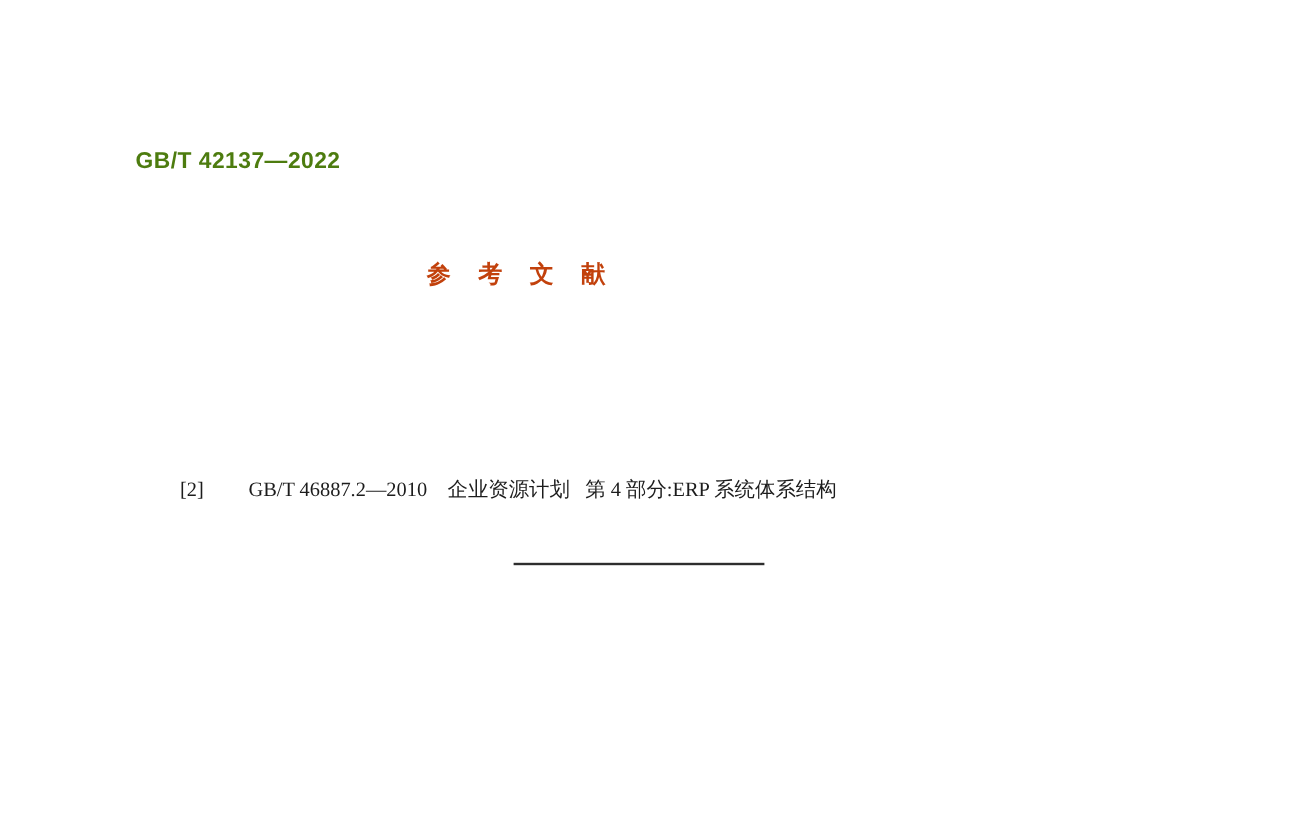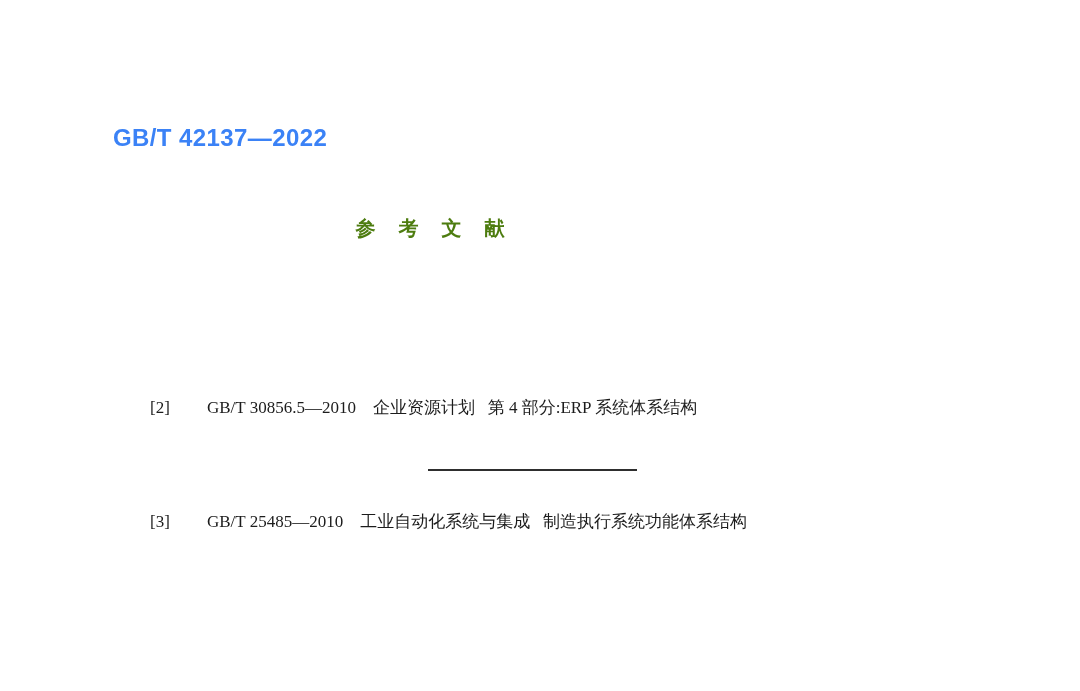--- a/index.html
+++ b/index.html
@@ -12,35 +12,35 @@
     color: #1c1c1c;
     font-family: "Liberation Serif", "DejaVu Serif", serif;
     overflow: hidden;
   }
   .std-number {
     position: absolute;
     left: 113px;
     top: 124px;
     font-family: "Liberation Sans", "DejaVu Sans", sans-serif;
     font-weight: 700;
-    font-size: 24px;
+    font-size: 19px;
     letter-spacing: 0.4px;
-    color: #3b82f6;
+    color: #4d7c0f;
   }
   .doc-title {
     position: absolute;
     left: 0;
     top: 215px;
     width: 860px;
     text-align: center;
     font-family: "DejaVu Sans", "Liberation Sans", sans-serif;
     font-weight: 700;
     font-size: 20px;
     word-spacing: 16px;
-    color: #4d7c0f;
+    color: #c2410c;
   }
   .ref-list {
     position: absolute;
     left: 150px;
     top: 251px;
     list-style: none;
     font-size: 17px;
     line-height: 28.5px;
     white-space: pre;
     color: #1c1c1c;
@@ -63,23 +63,22 @@
 <div class="page" style="background: rgb(255, 255, 255); color: rgb(28, 28, 28);">
 
   <div class="std-number">GB/T 42137—2022</div>
 
   <div class="doc-title">参 考 文 献</div>
 
   <ul class="ref-list">
     
   
     
-      <li class="ref-item"><span class="ref-num">[2]</span><span class="ref-text">GB/T 30856.5—2010    企业资源计划   第 4 部分:ERP 系统体系结构</span></li>
+      <li class="ref-item"><span class="ref-num">[2]</span><span class="ref-text">GB/T 46887.2—2010    企业资源计划   第 4 部分:ERP 系统体系结构</span></li>
     
-      <li class="ref-item"><span class="ref-num">[3]</span><span class="ref-text">GB/T 25485—2010    工业自动化系统与集成   制造执行系统功能体系结构</span></li>
     
       
     
       
     
       
     </ul>
 
   <div class="end-rule" style="background: rgb(46, 46, 46);"></div>
 

